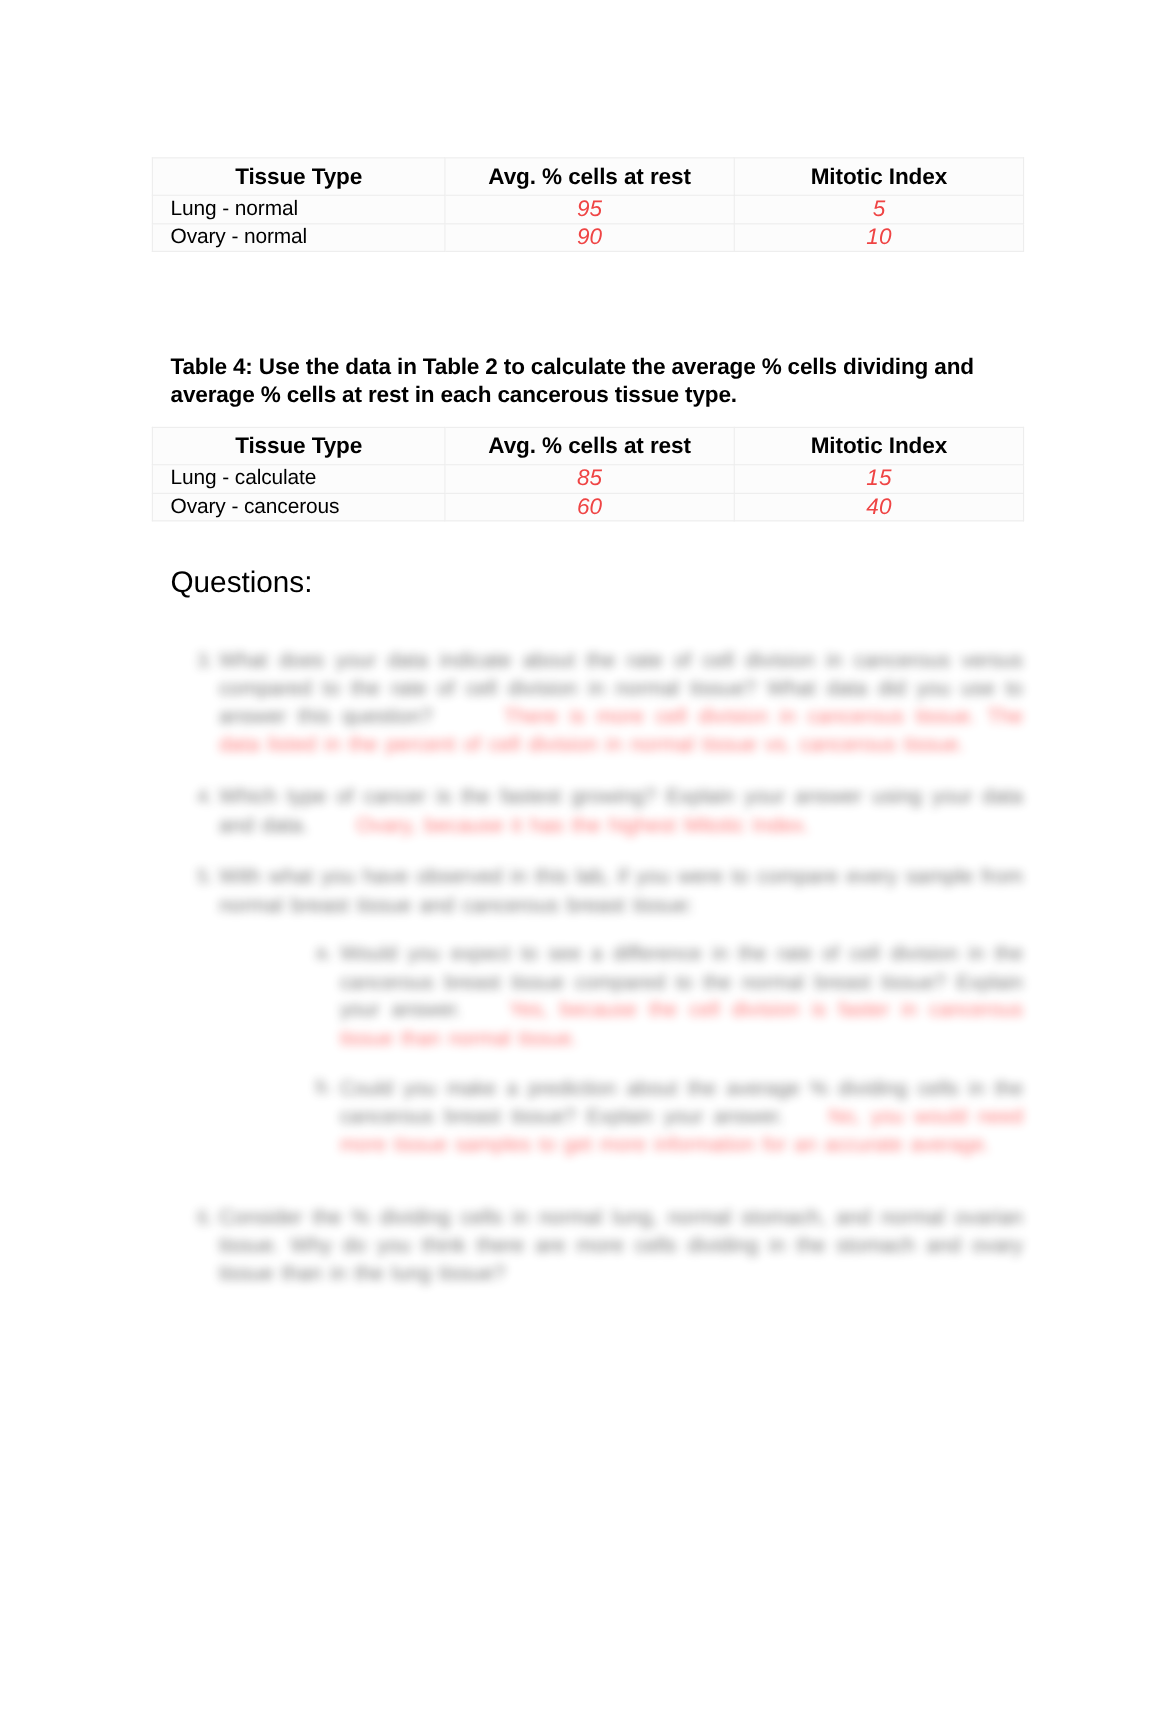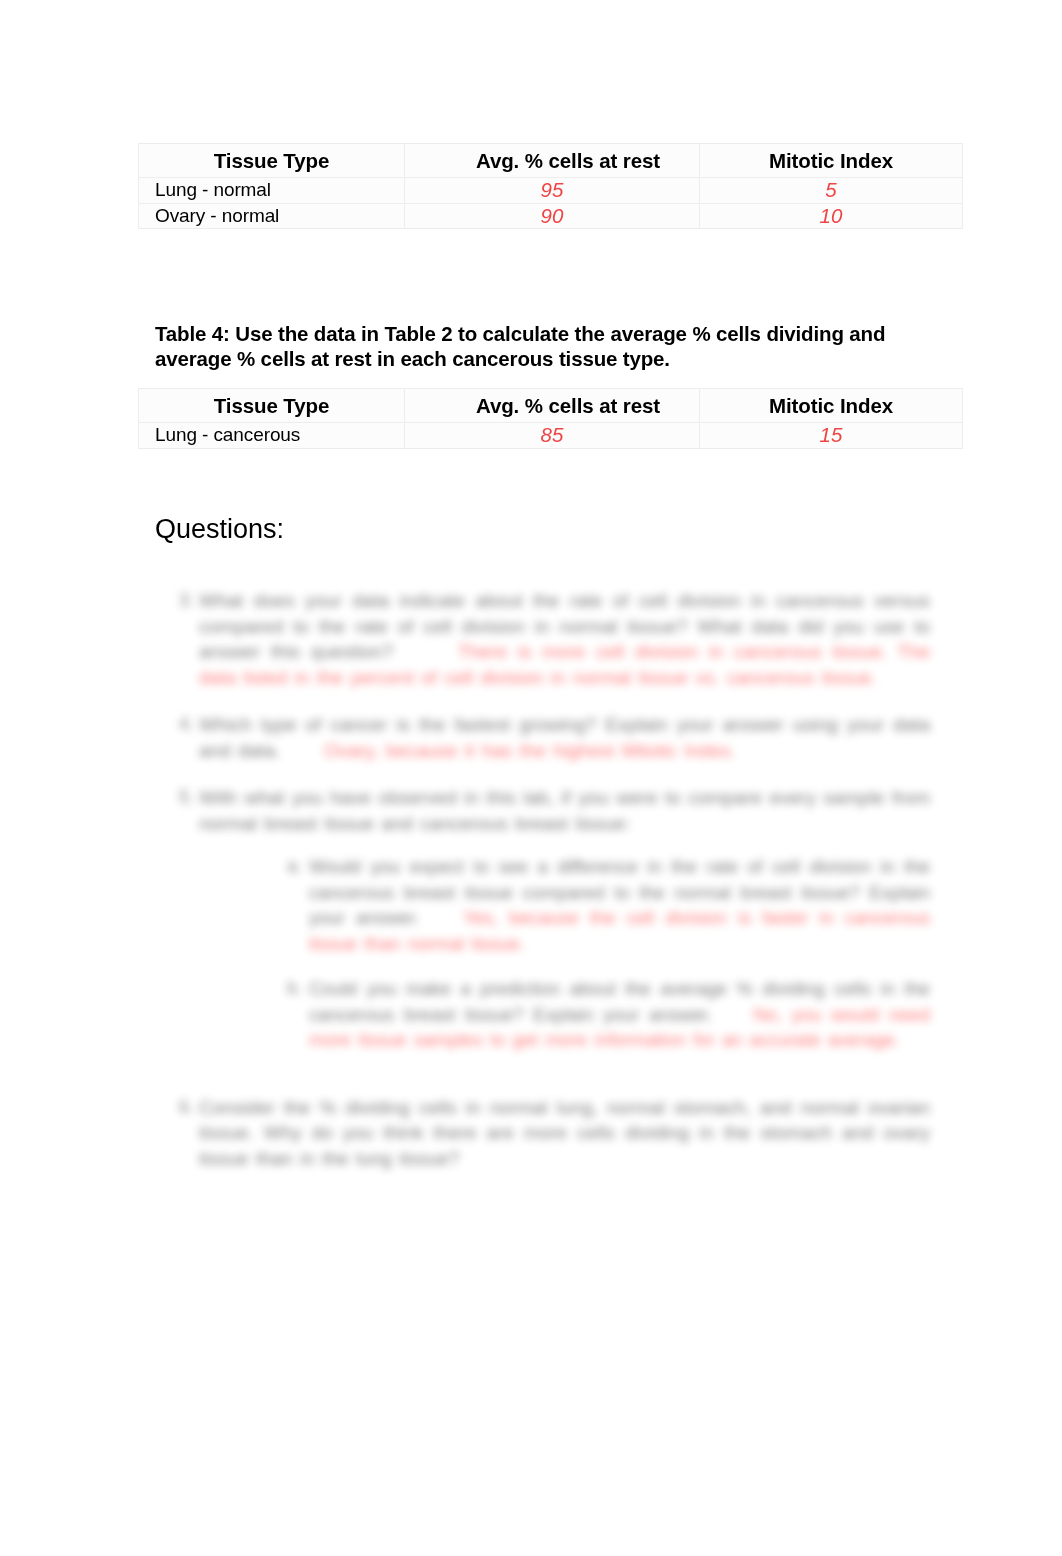--- a/index.html
+++ b/index.html
@@ -30,21 +30,21 @@
     border-collapse: collapse;
     table-layout: fixed;
     background: #fdfdfd;
   }
   .data-table td, .data-table th {
     border: 1px solid #ededed;
     padding: 0;
     background: #fcfcfc;
   }
   .data-table .col-tissue { width: 265px; }
-  .data-table .col-rest   { width: 262px; padding-left: 32px; }
+  .data-table .col-rest   { width: 262px; }
   .data-table .col-mitotic{ width: 262px; }
 
   .hdr {
     font-weight: bold;
     font-size: 20.5px;
     text-align: center;
     height: 33px;
     line-height: 33px;
     letter-spacing: -0.1px;
   }
@@ -171,23 +171,28 @@
   <table class="data-table" id="table4">
     <thead>
       <tr>
         <th class="hdr col-tissue">Tissue Type</th>
         <th class="hdr col-rest">Avg. % cells at rest</th>
         <th class="hdr col-mitotic">Mitotic Index</th>
       </tr>
     </thead>
     <tbody>
       <tr>
-        <td class="cell-label">Lung - cancerous</td>
+        <td class="cell-label">Lung - calculate</td>
         <td class="cell-val">85</td>
         <td class="cell-val">15</td>
+      </tr>
+      <tr>
+        <td class="cell-label">Ovary - cancerous</td>
+        <td class="cell-val">60</td>
+        <td class="cell-val">40</td>
       </tr>
     </tbody>
   </table>
 
   <div class="questions-heading">Questions:</div>
 
   <div class="questions-body">
 
     <div class="q-item">
       <div class="q-marker">3.</div>

